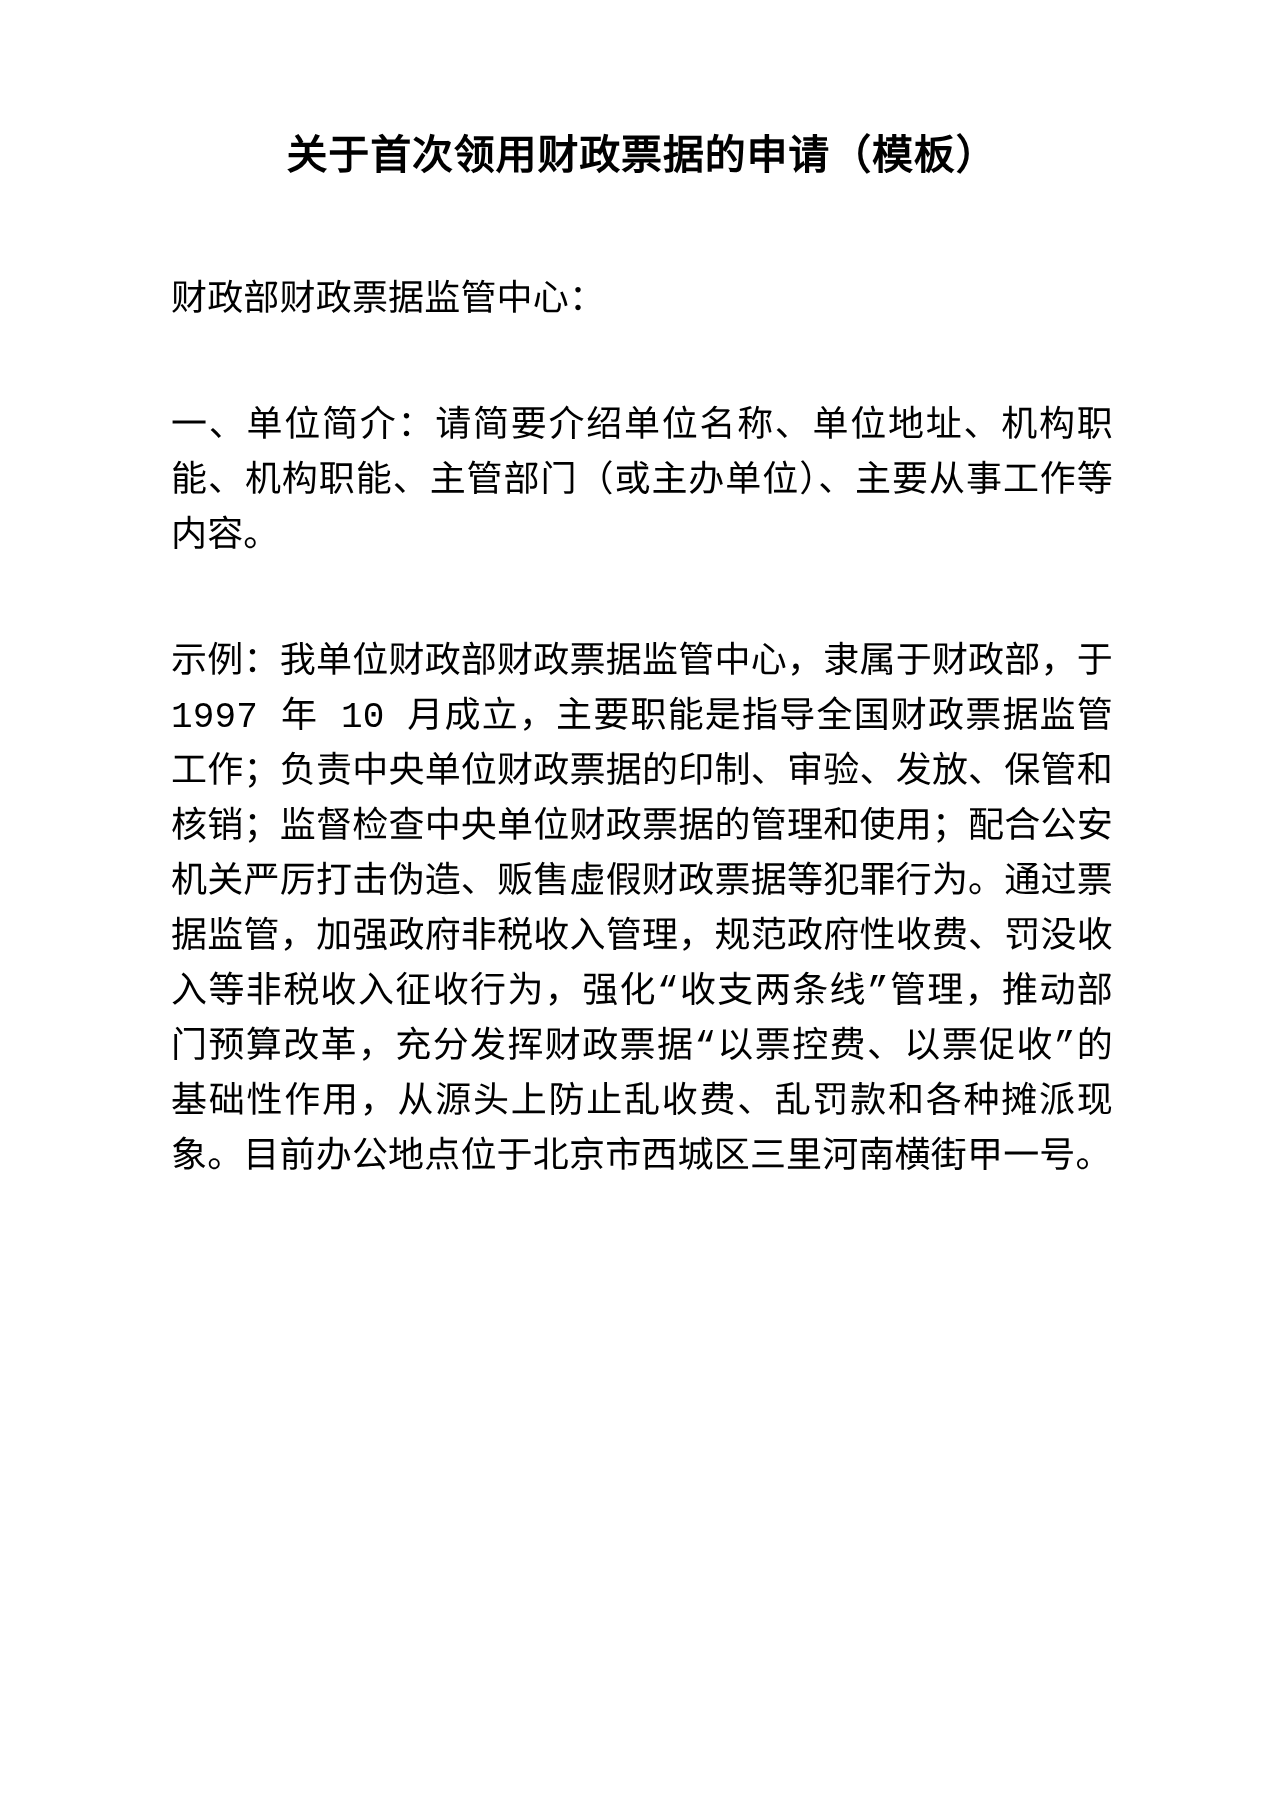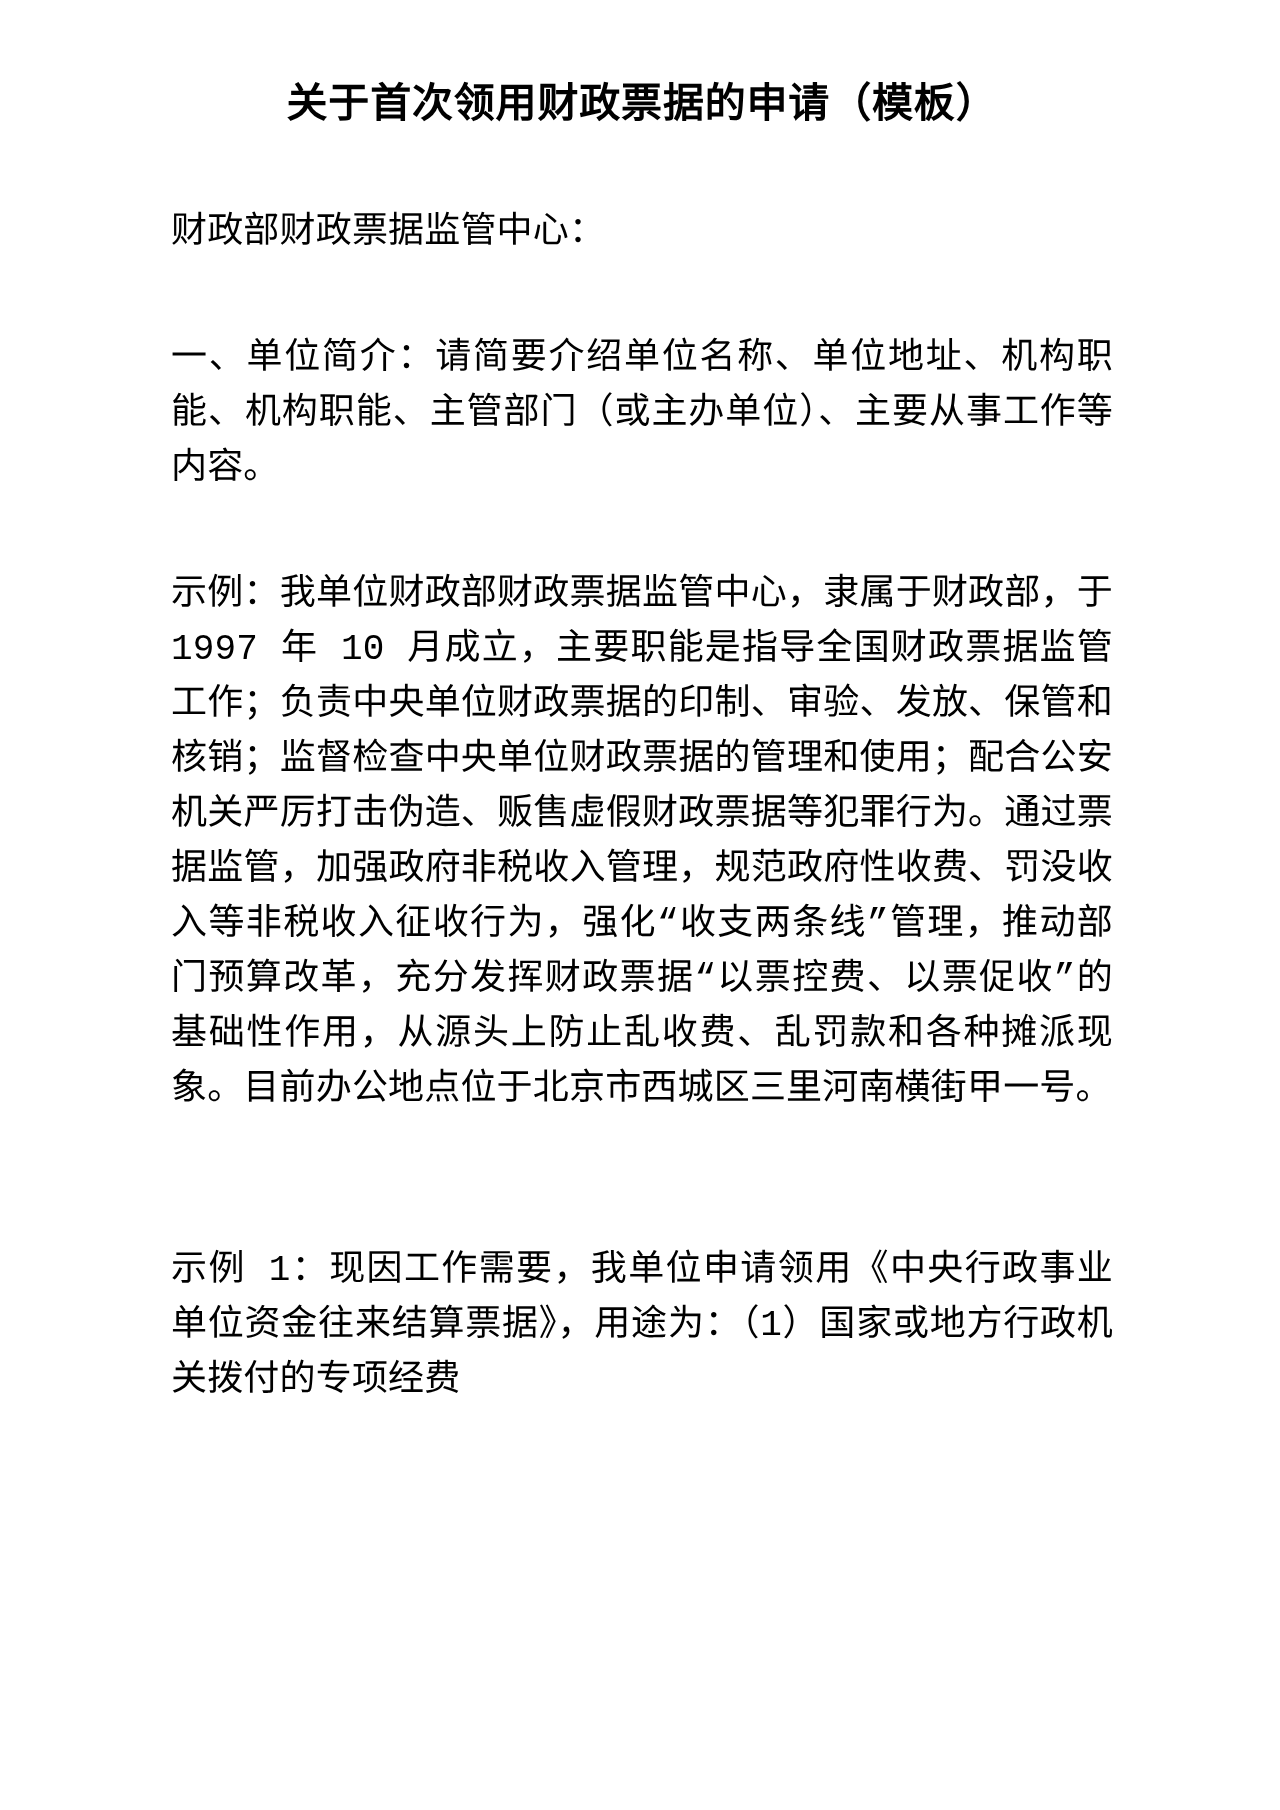--- a/index.html
+++ b/index.html
@@ -31,22 +31,22 @@
     top: 0;
     width: 958px;
   }
   .doc-title {
     font-family: "DejaVu Serif", "Liberation Serif", serif;
     font-weight: 700;
     font-size: 41px;
     line-height: 1.25;
     text-align: center;
     letter-spacing: 0.02em;
-    margin: 0;
-    padding-top: 78px;
+    margin: 16px;
+    padding-top: 114px;
     white-space: nowrap;
   }
   .para {
     font-family: Liberation Mono, monospace;
     font-size: 36px;
     line-height: 55px;
     text-align: justify;
     text-justify: inter-ideograph;
     margin: 8px;
     letter-spacing: 0.005em;
@@ -75,16 +75,15 @@
 
     <div class="gap-block"></div>
 
     <p class="para">示例：我单位财政部财政票据监管中心，隶属于财政部，于 1997 年 10 月成立，主要职能是指导全国财政票据监管工作；负责中央单位财政票据的印制、审验、发放、保管和核销；监督检查中央单位财政票据的管理和使用；配合公安机关严厉打击伪造、贩售虚假财政票据等犯罪行为。通过票据监管，加强政府非税收入管理，规范政府性收费、罚没收入等非税收入征收行为，强化“收支两条线”管理，推动部门预算改革，充分发挥财政票据“以票控费、以票促收”的基础性作用，从源头上防止乱收费、乱罚款和各种摊派现象。目前办公地点位于北京市西城区三里河南横街甲一号。</p>
 
     <div class="gap-block"></div>
 
 
     <div class="gap-block"></div>
 
-    <p class="para">示例 1：现因工作需要，我单位申请领用《中央行政事业单位资金往来结算票据》，用途为：（1）国家或地方行政机关拨付的专项经费</p>
 
   </div>
 </div>
 
 </body></html>

